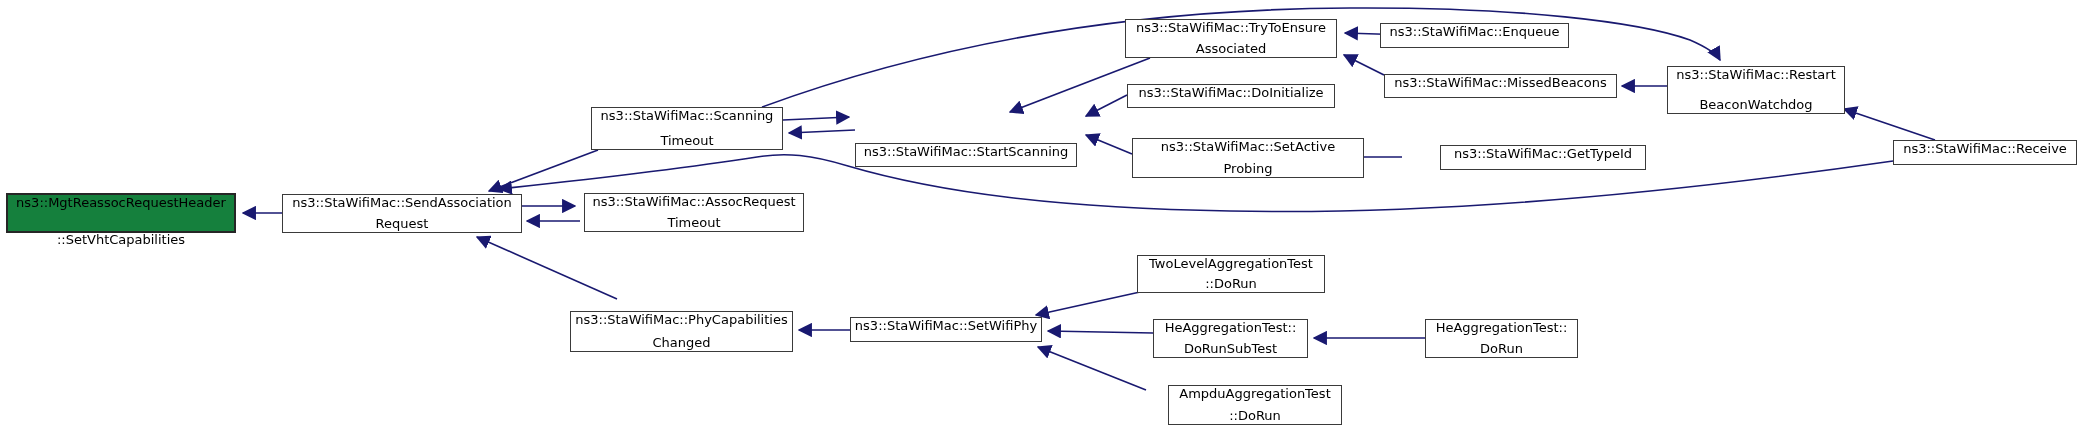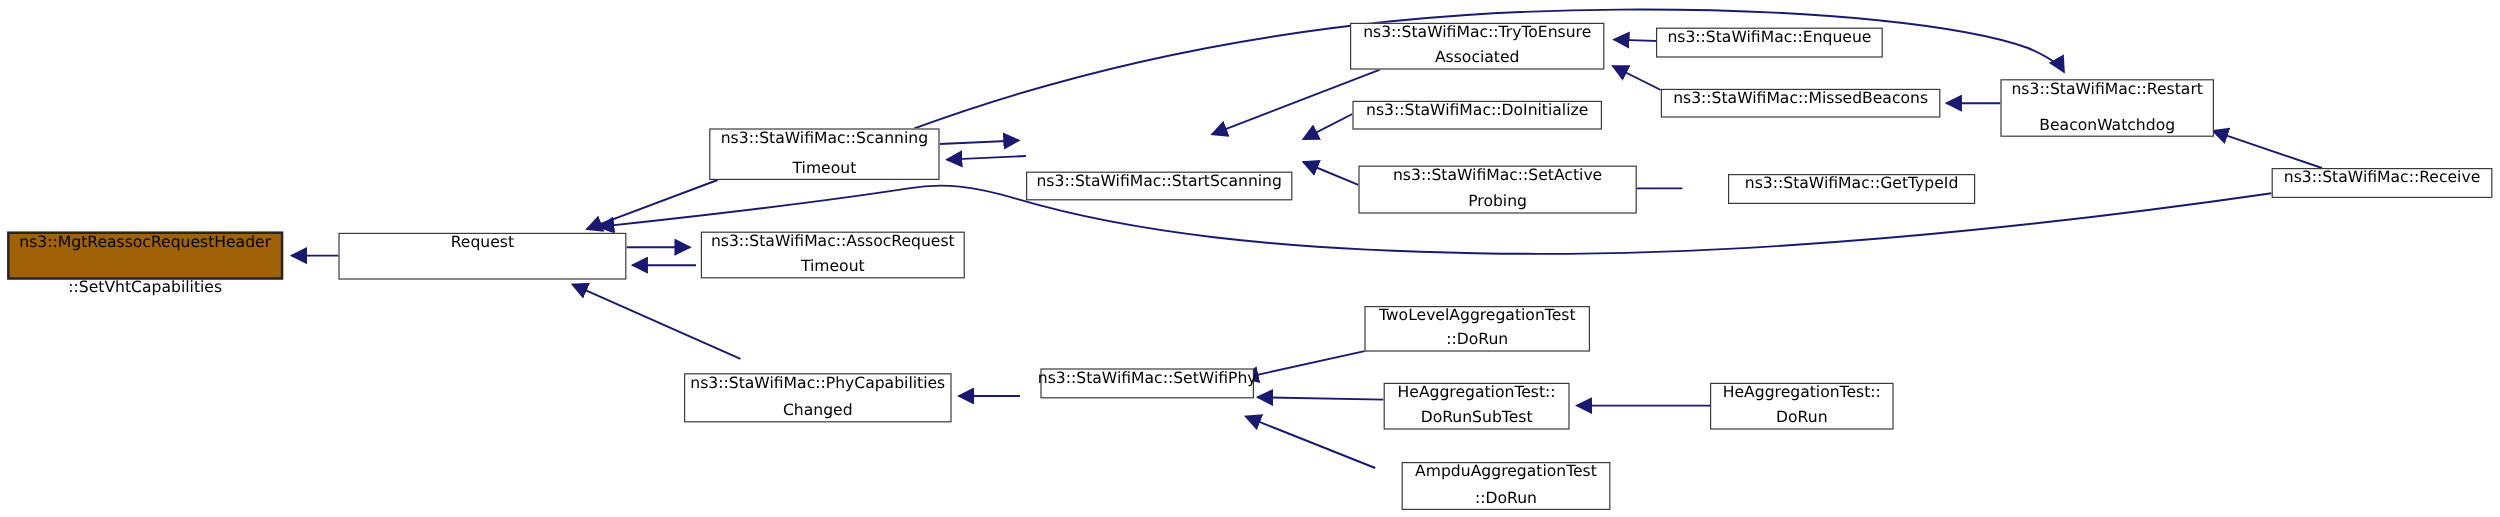--- a/index.html
+++ b/index.html
@@ -21,21 +21,21 @@
     justify-content:space-between;
     align-items:center;
     text-align:center;
     font-size:13px;
     line-height:16.5px;
     color:#000000;
     white-space:nowrap;
     cursor:pointer;
   }
   .node.highlight{
-    background:#a16207;
+    background:#15803d;
     border:2px solid #262626;
     gap:20px;
   }
   .node-line{display:block;}
 </style>
 </head>
 <body>
 
 <div class="canvas">
   <svg id="edge-layer" width="2083" height="431" viewBox="0 0 2083 431">
@@ -68,20 +68,21 @@
         <path d="M1146,390 L1038,347" fill="none" stroke="#191970" stroke-width="1.6" marker-end="url(#arrow)"></path>
         <path d="M1425,338 L1314,338" fill="none" stroke="#191970" stroke-width="1.6" marker-end="url(#arrow)"></path>
       </g>
   </svg>
   <div id="nodes">
       <div class="node highlight" style="left: 6px; top: 193px; width: 230px; height: 40px;">
         <span class="node-line">ns3::MgtReassocRequestHeader</span>
         <span class="node-line">::SetVhtCapabilities</span>
       </div>
       <div class="node" style="left: 282px; top: 194px; width: 240px; height: 39px;">
+        <span class="node-line">ns3::StaWifiMac::SendAssociation</span>
         <span class="node-line">Request</span>
       </div>
       <div class="node" style="left: 584px; top: 193px; width: 220px; height: 39px;">
         <span class="node-line">ns3::StaWifiMac::AssocRequest</span>
         <span class="node-line">Timeout</span>
       </div>
       <div class="node" style="left: 591px; top: 107px; width: 192px; height: 43px;">
         <span class="node-line">ns3::StaWifiMac::Scanning</span>
         <span class="node-line">Timeout</span>
       </div>
@@ -112,21 +113,21 @@
         <span class="node-line">ns3::StaWifiMac::Restart</span>
         <span class="node-line">BeaconWatchdog</span>
       </div>
       <div class="node" style="left: 1893px; top: 140px; width: 184px; height: 25px;">
         <span class="node-line">ns3::StaWifiMac::Receive</span>
       </div>
       <div class="node" style="left: 570px; top: 299px; width: 223px; height: 41px; margin-top: 12px;">
         <span class="node-line">ns3::StaWifiMac::PhyCapabilities</span>
         <span class="node-line">Changed</span>
       </div>
-      <div class="node" style="left: 850px; top: 307px; width: 178px; height: 25px; margin-left: 17px;">
+      <div class="node" style="left: 850px; top: 317px; width: 192px; height: 25px;">
         <span class="node-line">ns3::StaWifiMac::SetWifiPhy</span>
       </div>
       <div class="node" style="left: 1137px; top: 255px; width: 188px; height: 38px;">
         <span class="node-line">TwoLevelAggregationTest</span>
         <span class="node-line">::DoRun</span>
       </div>
       <div class="node" style="left: 1153px; top: 319px; width: 155px; height: 39px;">
         <span class="node-line">HeAggregationTest::</span>
         <span class="node-line">DoRunSubTest</span>
       </div>

